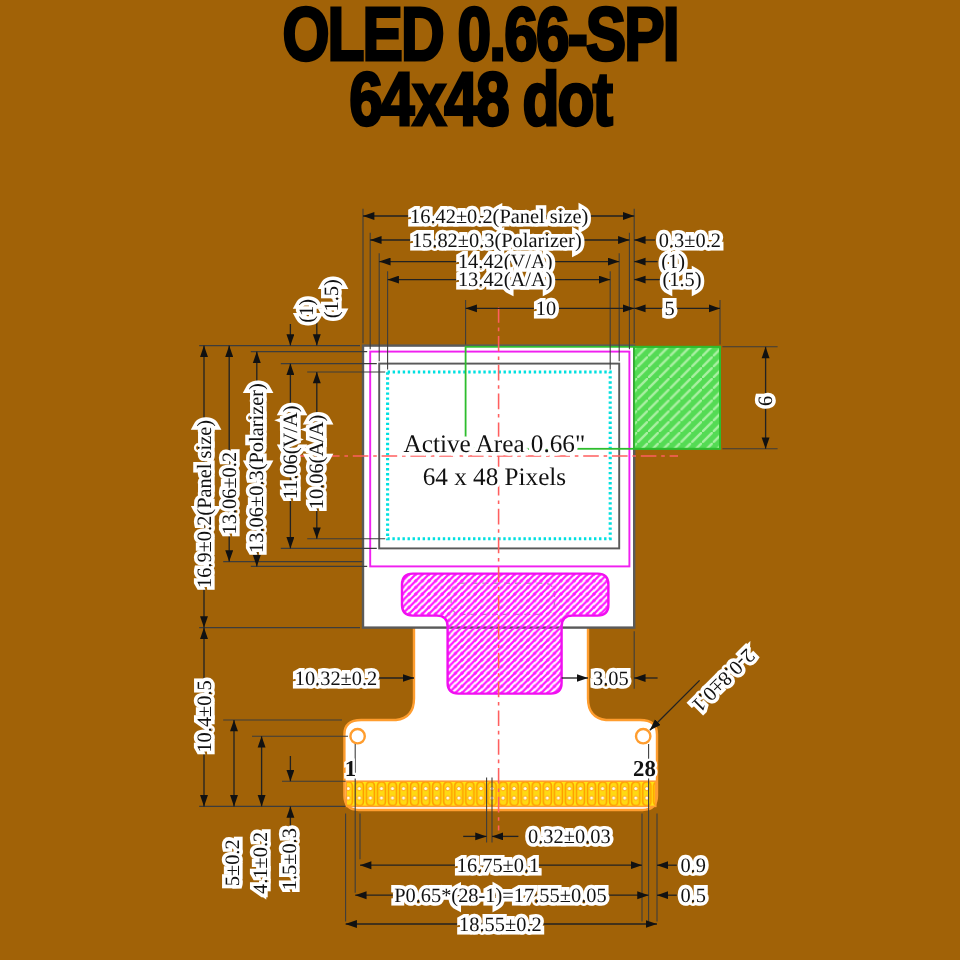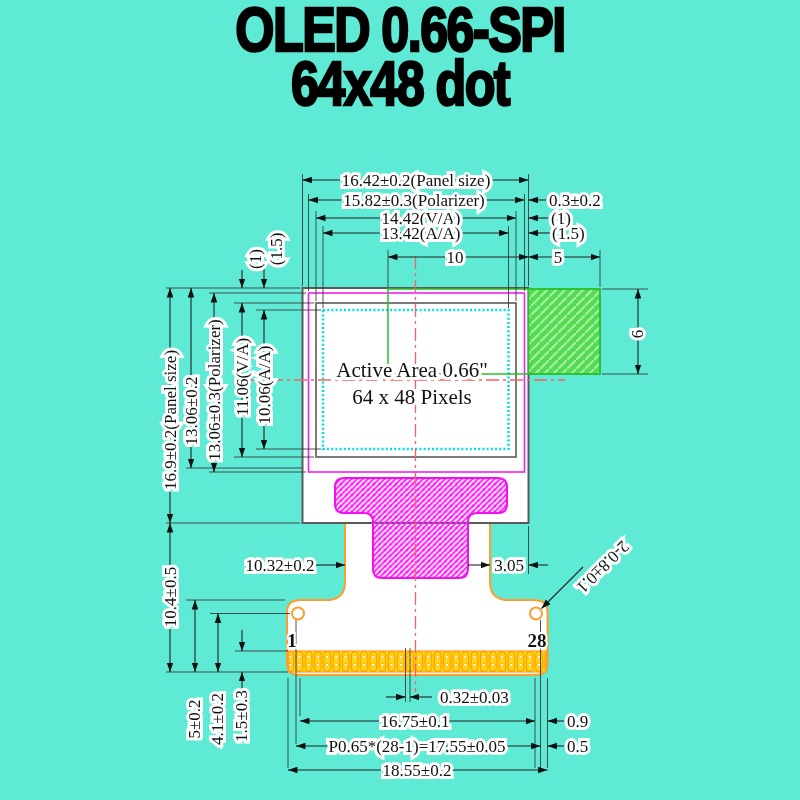--- a/index.html
+++ b/index.html
@@ -1,16 +1,16 @@
 <!DOCTYPE html>
 <html><head>
 <meta charset="utf-8">
 <style>
   html,body{margin:0;padding:0;background:#fff;}
-  .stage{position:relative;width:800px;height:800px;background:#5eead4;overflow:hidden;
+  .stage{position:relative;width:800px;height:800px;background:#a16207;overflow:hidden;
          font-family:"Liberation Serif","DejaVu Serif",serif;}
   .title{position:absolute;top:2px;left:0;width:800px;text-align:center;color:#000;
          font-family:"Liberation Sans","DejaVu Sans",sans-serif;font-weight:900;}
   .title .tline{display:block;font-size:63px;line-height:54px;letter-spacing:-2px;
          transform:scaleX(0.80);-webkit-text-stroke:2.5px #000;}
   svg{position:absolute;left:0;top:0;}
   .dim{stroke:#222;stroke-width:1.1;fill:none;}
   .ext{stroke:#3c3c3c;stroke-width:0.9;fill:none;}
   .dimtext{font-size:17px;fill:#111;stroke:#fff;stroke-width:6px;paint-order:stroke fill;
            font-family:"Liberation Serif","DejaVu Serif",serif;}

